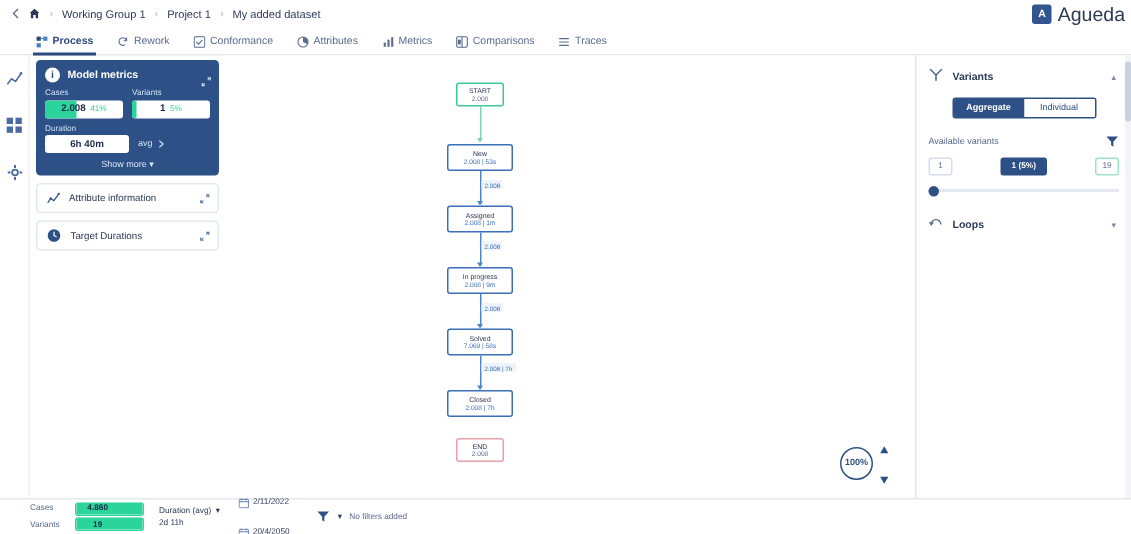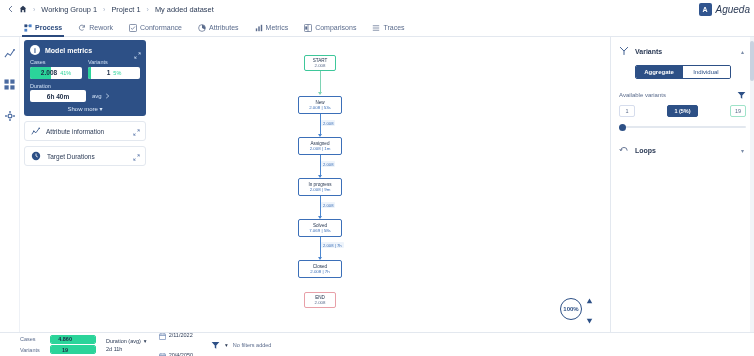--- a/index.html
+++ b/index.html
@@ -25,21 +25,21 @@
   .crumb.last { color: #2b3a55; }
   .user-box {
     position: absolute; right: 4px; top: 2px; height: 15px;
     display: flex; align-items: center; gap: 4px;
   }
   .avatar {
     width: 13px; height: 13px; border-radius: 2px; background: #31558f;
     color: #fff; font-size: 7px; display: flex; align-items: center;
     justify-content: center; font-weight: bold;
   }
-  .user-name { font-size: 10px; color: #2b3a55; font-style: italic; }
+  .user-name { font-size: 13px; color: #2b3a55; }
 
   
   .tabbar {
     position: absolute; left: 0; top: 19px; width: 754px; height: 18px;
     border-bottom: 1px solid #e3e8ef; display: flex; align-items: center;
     padding-left: 22px; gap: 12px; background:#fff;
   }
   .tab {
     display: flex; align-items: center; gap: 3px; height: 18px;
     font-size: 7px; color: #5a6b8c; position: relative; padding: 0 2px;

